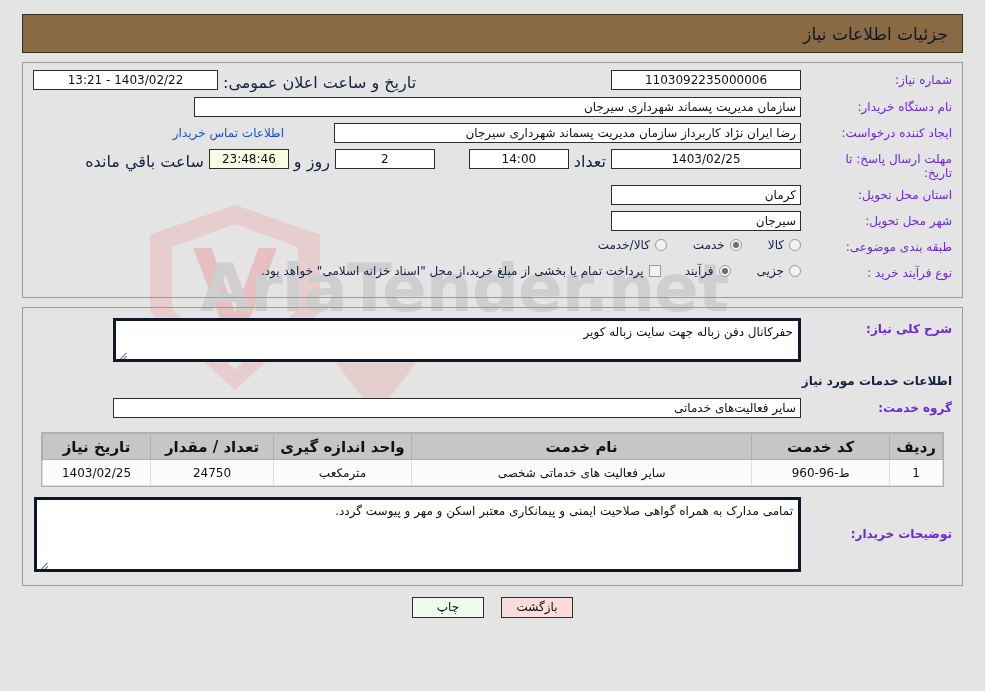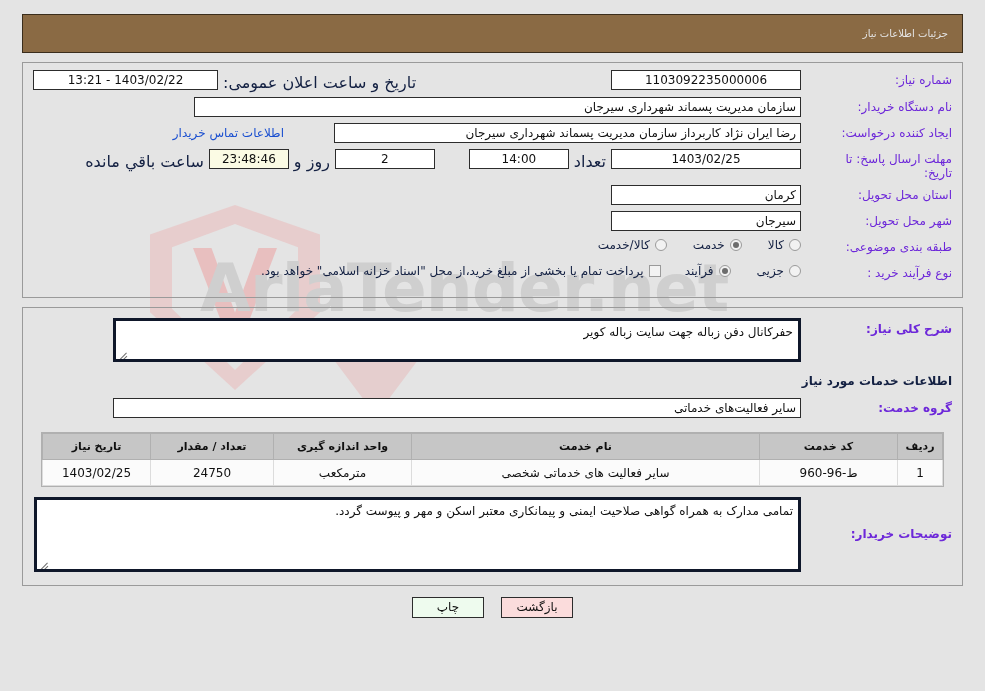--- a/index.html
+++ b/index.html
@@ -85,22 +85,22 @@
     height: 39px;
     background: #8a6a44;
     border: 1px solid #3a2d1c;
     box-sizing: border-box;
     display: flex;
     align-items: center;
     justify-content: flex-start;
     padding: 0 14px;
   }
   #header-title {
-    color: #e5e5e5;
-    font-size: 10px;
+    color: #0f172a;
+    font-size: 17px;
     font-weight: normal;
   }
 
   
   .panel {
     position: relative;
     z-index: 2;
     margin: 9px 22px 0 22px;
     border: 1px solid #9a9a9a;
     box-sizing: border-box;
@@ -246,21 +246,21 @@
     border-collapse: collapse;
     width: 100%;
     font-size: 12px;
     background: #ffffff;
   }
   table.grid th {
     background: #c6c6c6;
     border: 1px solid #b0b0b0;
     color: #101010;
     font-weight: bold;
-    font-size: 11px;
+    font-size: 15px;
     height: 25px;
     padding: 0 6px;
     text-align: center;
     white-space: nowrap;
     margin-top: 28px;
   }
   table.grid td {
     background: #fbfbfb;
     border: 1px solid #dcdcdc;
     color: #101010;

